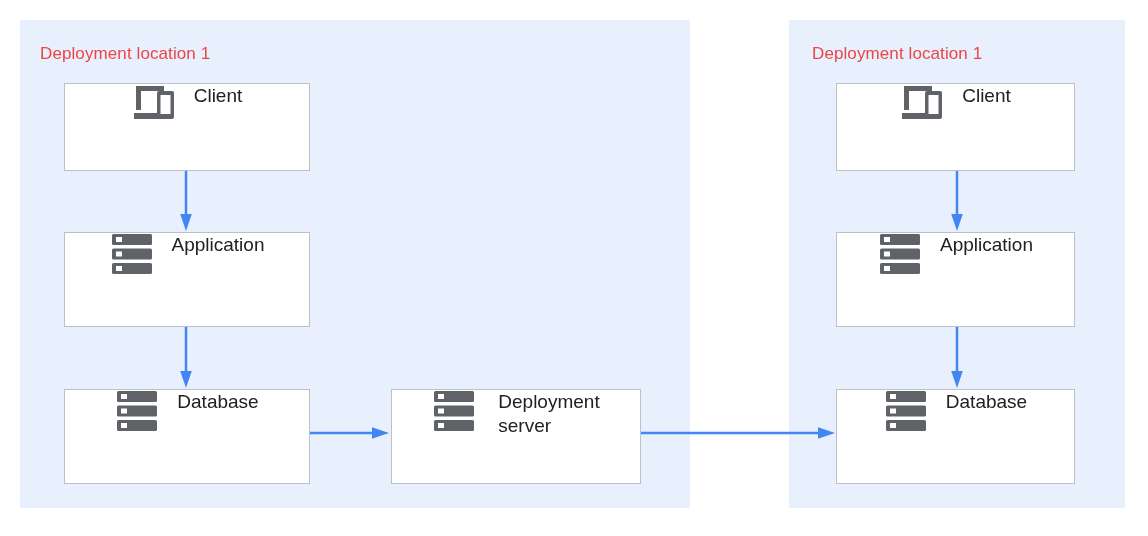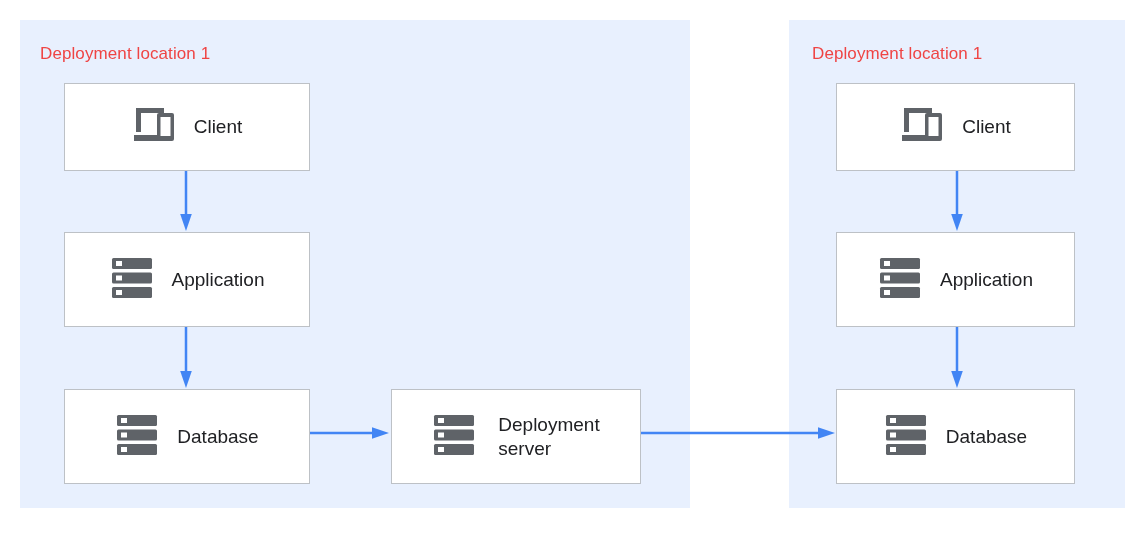--- a/index.html
+++ b/index.html
@@ -28,21 +28,20 @@
     line-height: 1;
     white-space: nowrap;
     letter-spacing: 0.1px;
   }
   .node {
     position: absolute;
     background: #ffffff;
     border: 1px solid #bdc1c6;
     box-sizing: border-box;
     display: flex;
-    align-items: center;
     justify-content: center;
     gap: 18px;
   }
   .node-icon {
     flex: 0 0 auto;
     display: block;
   }
   .node-label {
     font-size: 19px;
     color: #202124;

